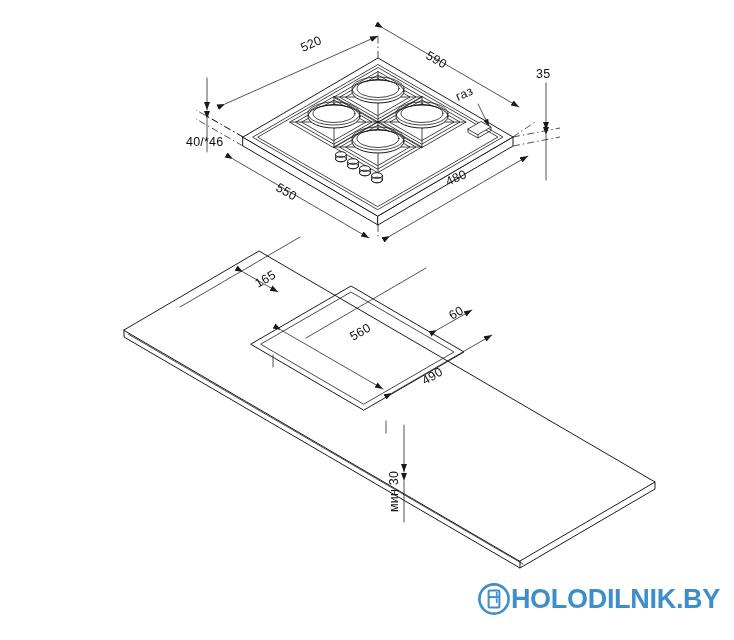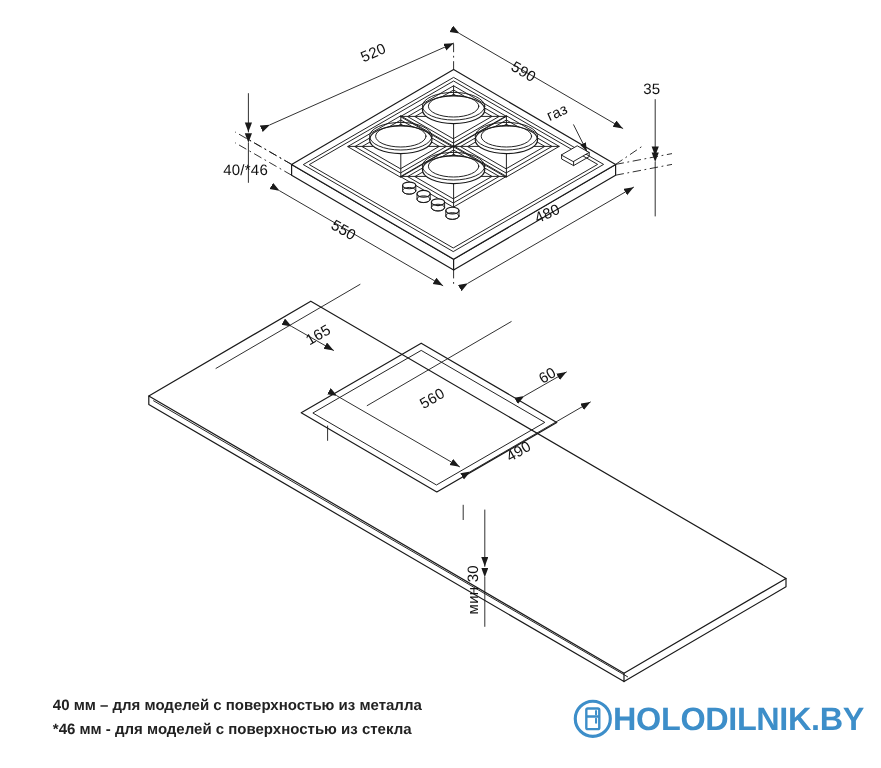--- a/index.html
+++ b/index.html
@@ -262,24 +262,20 @@
 
       <g>
         <path class="ln-dim" d="M404,425 L404,472" marker-end="url(#ar)"></path>
         <path class="ln-dim" d="M404,481 L404,522" marker-start="url(#ar)"></path>
         <text class="dimtext" x="398" y="512" transform="rotate(-90 398 512)">мин 30</text>
       </g>
     </g>
 
   </svg>
 
-  <div class="footer-note">
-    <div>40 мм – для моделей с поверхностью  из металла</div>
-    <div>*46 мм - для моделей с поверхностью  из стекла</div>
-  </div>
 
   <div class="brand">
     <svg class="brand-mark" width="34" height="34" viewBox="0 0 34 34">
       <circle cx="17" cy="17" r="14.6" fill="none" stroke="#3d8ec9" stroke-width="2.6"></circle>
       <rect x="11.6" y="8.4" width="10.8" height="17.2" rx="1.2" fill="none" stroke="#3d8ec9" stroke-width="2"></rect>
       <line x1="11.6" y1="15.1" x2="22.4" y2="15.1" stroke="#3d8ec9" stroke-width="2"></line>
       <line x1="19.7" y1="10.6" x2="19.7" y2="13.4" stroke="#3d8ec9" stroke-width="1.7" stroke-linecap="round"></line>
       <line x1="19.7" y1="17.0" x2="19.7" y2="20.2" stroke="#3d8ec9" stroke-width="1.7" stroke-linecap="round"></line>
     </svg>
     <span class="brand-text" style="color:#3d8ec9">HOLODILNIK.BY</span>

